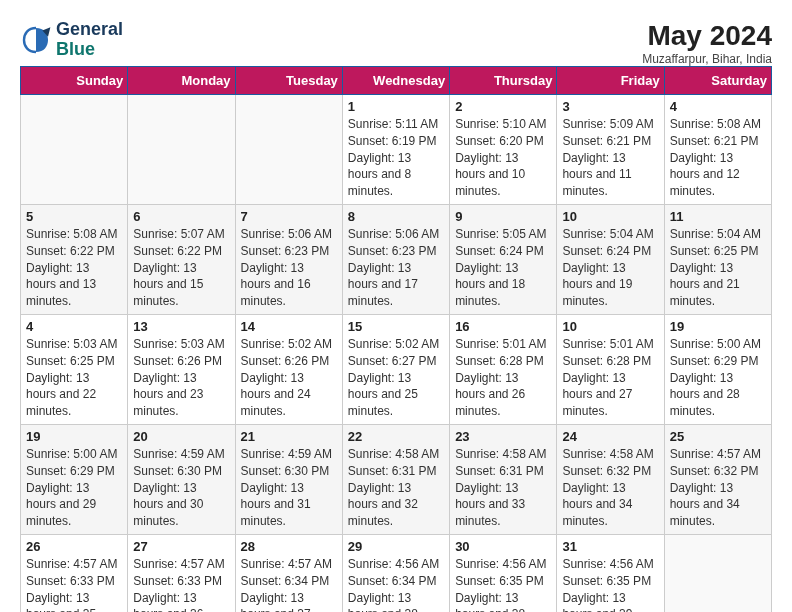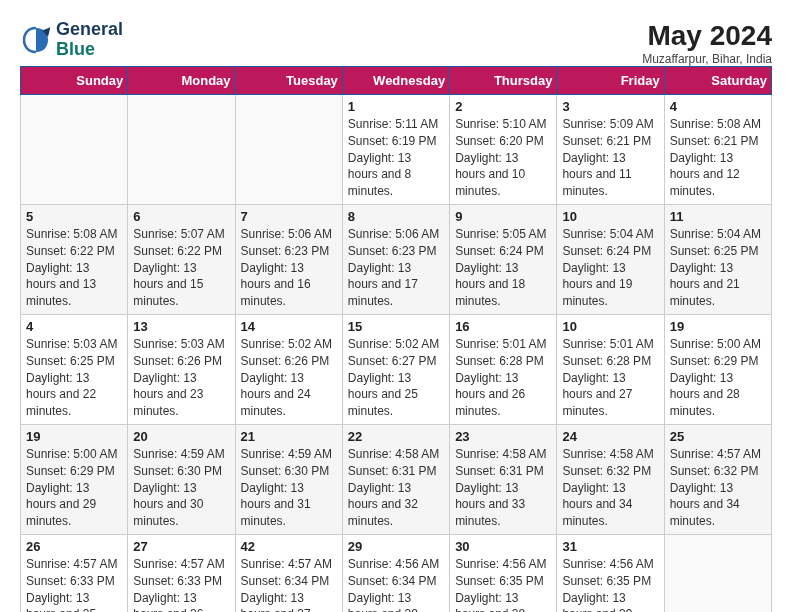--- a/index.html
+++ b/index.html
@@ -234,21 +234,21 @@
       <tr>
         <td>
           <div class="day-number">26</div>
           <div class="day-info">Sunrise: 4:57 AM<br>Sunset: 6:33 PM<br>Daylight: 13 hours and 35 minutes.</div>
         </td>
         <td>
           <div class="day-number">27</div>
           <div class="day-info">Sunrise: 4:57 AM<br>Sunset: 6:33 PM<br>Daylight: 13 hours and 36 minutes.</div>
         </td>
         <td>
-          <div class="day-number">42</div>
+          <div class="day-number">28</div>
           <div class="day-info">Sunrise: 4:57 AM<br>Sunset: 6:34 PM<br>Daylight: 13 hours and 37 minutes.</div>
         </td>
         <td>
           <div class="day-number">29</div>
           <div class="day-info">Sunrise: 4:56 AM<br>Sunset: 6:34 PM<br>Daylight: 13 hours and 38 minutes.</div>
         </td>
         <td>
           <div class="day-number">30</div>
           <div class="day-info">Sunrise: 4:56 AM<br>Sunset: 6:35 PM<br>Daylight: 13 hours and 38 minutes.</div>
         </td>

